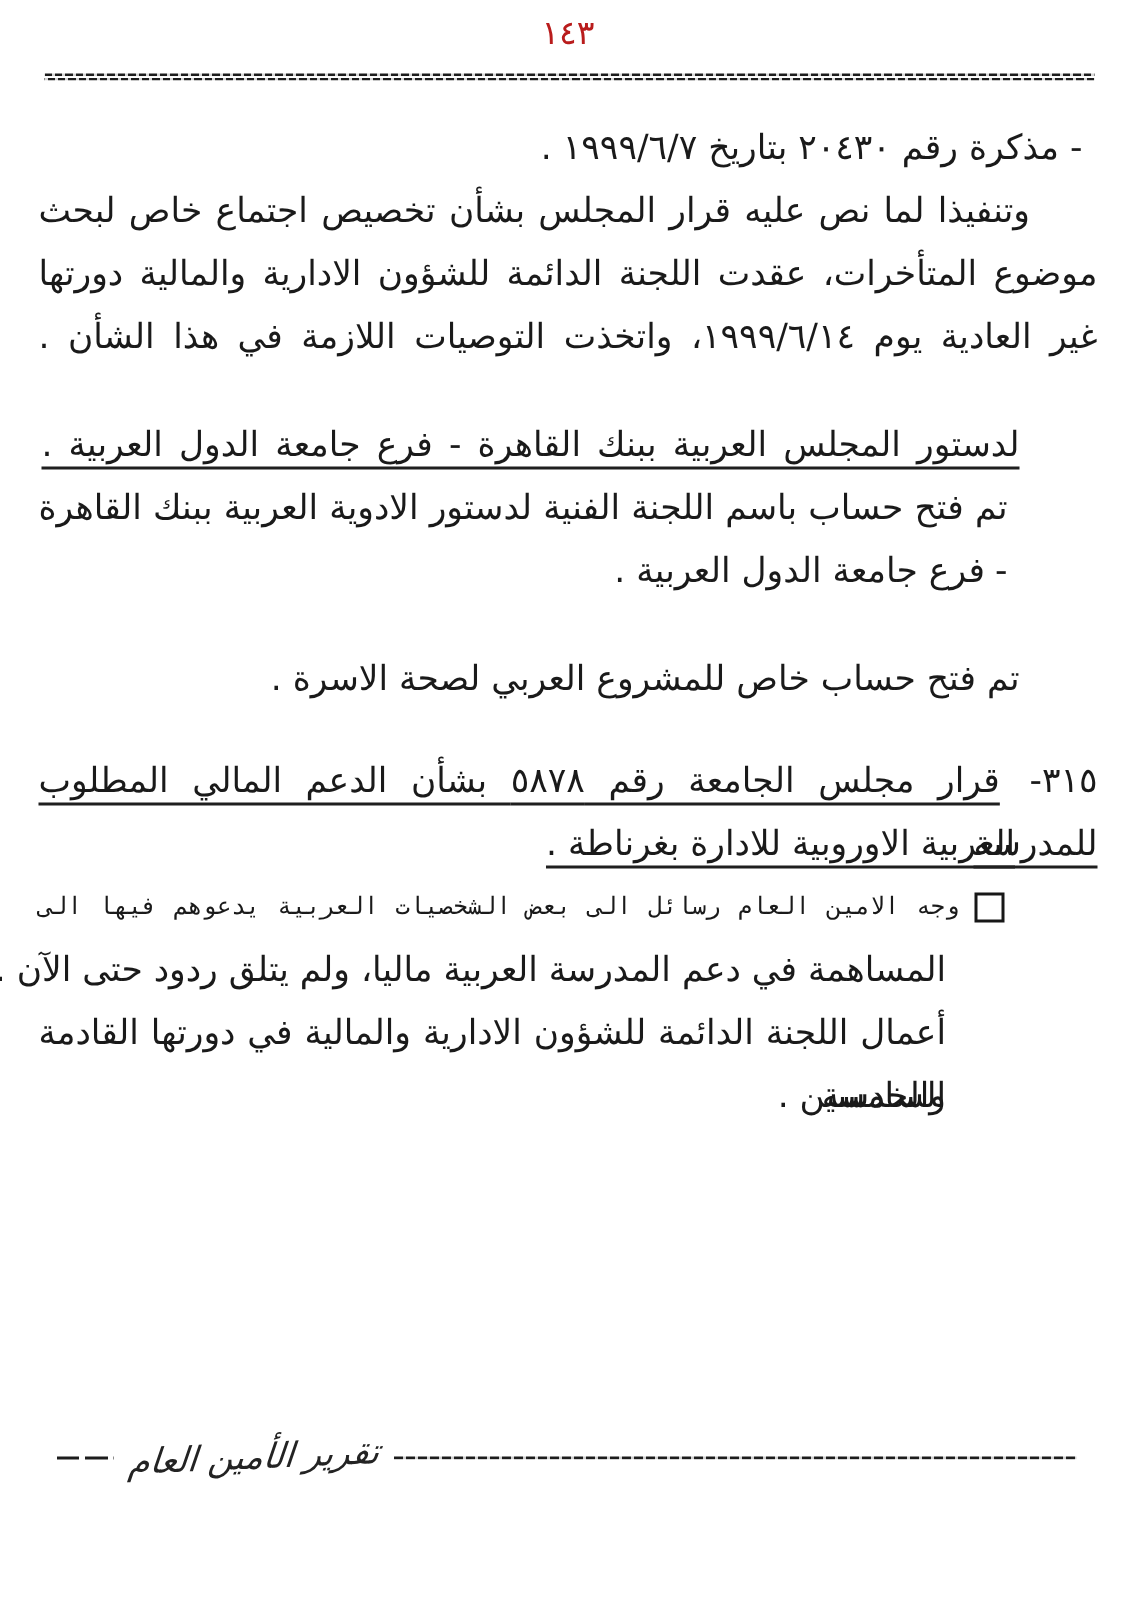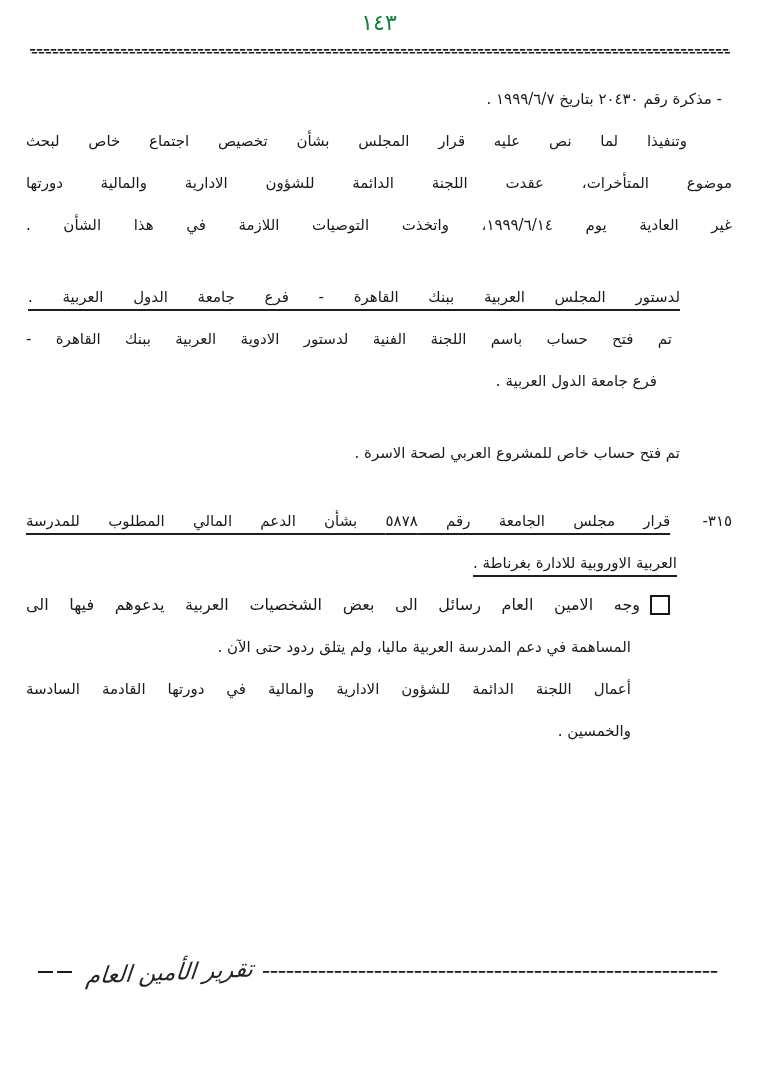--- a/index.html
+++ b/index.html
@@ -10,32 +10,32 @@
     color:#1a1a1a;
     font-family:"DejaVu Sans",sans-serif;
     direction:rtl;
     overflow:hidden;
     box-sizing:border-box;
   }
   .page-number{
     position:absolute;top:10px;left:0;right:0;
     text-align:center;
     font-size:22px;letter-spacing:10px;
-    color:#15803d;
+    color:#b91c1c;
   }
   .top-divider{
     position:absolute;top:49px;left:30px;right:28px;height:5px;
     background:
       repeating-linear-gradient(90deg,#1c1c1c 0 5px,rgba(28,28,28,.18) 5px 7px) 0 0/100% 1.7px no-repeat,
       repeating-linear-gradient(90deg,rgba(28,28,28,.18) 0 2px,#1c1c1c 2px 7px) 0 2.6px/100% 1.5px no-repeat;
   }
   .content{position:absolute;top:0;left:26px;right:26px;}
   .line{
     height:42px;line-height:42px;
-    font-size:15px;
+    font-size:23px;
     white-space:nowrap;
     text-align:right;
   }
   .jfull{white-space:normal;text-align:justify;text-align-last:justify;}
   .u{
     text-decoration:underline;
     text-decoration-thickness:1.6px;
     text-decoration-color:#1f1f1f;
     text-underline-offset:7px;
   }
@@ -55,21 +55,21 @@
   .sq{
     flex:0 0 auto;
     width:16px;height:16px;
     border:2.2px solid #171717;
     margin-left:10px;
     background:#fff;
   }
   .bullet-first .txt{
     flex:1 1 auto;
     height:42px;line-height:42px;
-    text-align:justify;text-align-last:justify;
+    text-align:justify;text-align-last:justify;font-family:Liberation Mono, monospace;
   }
   .footer{
     position:absolute;left:26px;right:26px;top:942px;height:60px;
     direction:ltr;
     display:flex;align-items:center;
   }
   .footer-dash{
     width:38px;height:2.4px;flex:0 0 auto;
     margin-left:12px;
     background:repeating-linear-gradient(90deg,#1c1c1c 0 15px,transparent 15px 19px);

